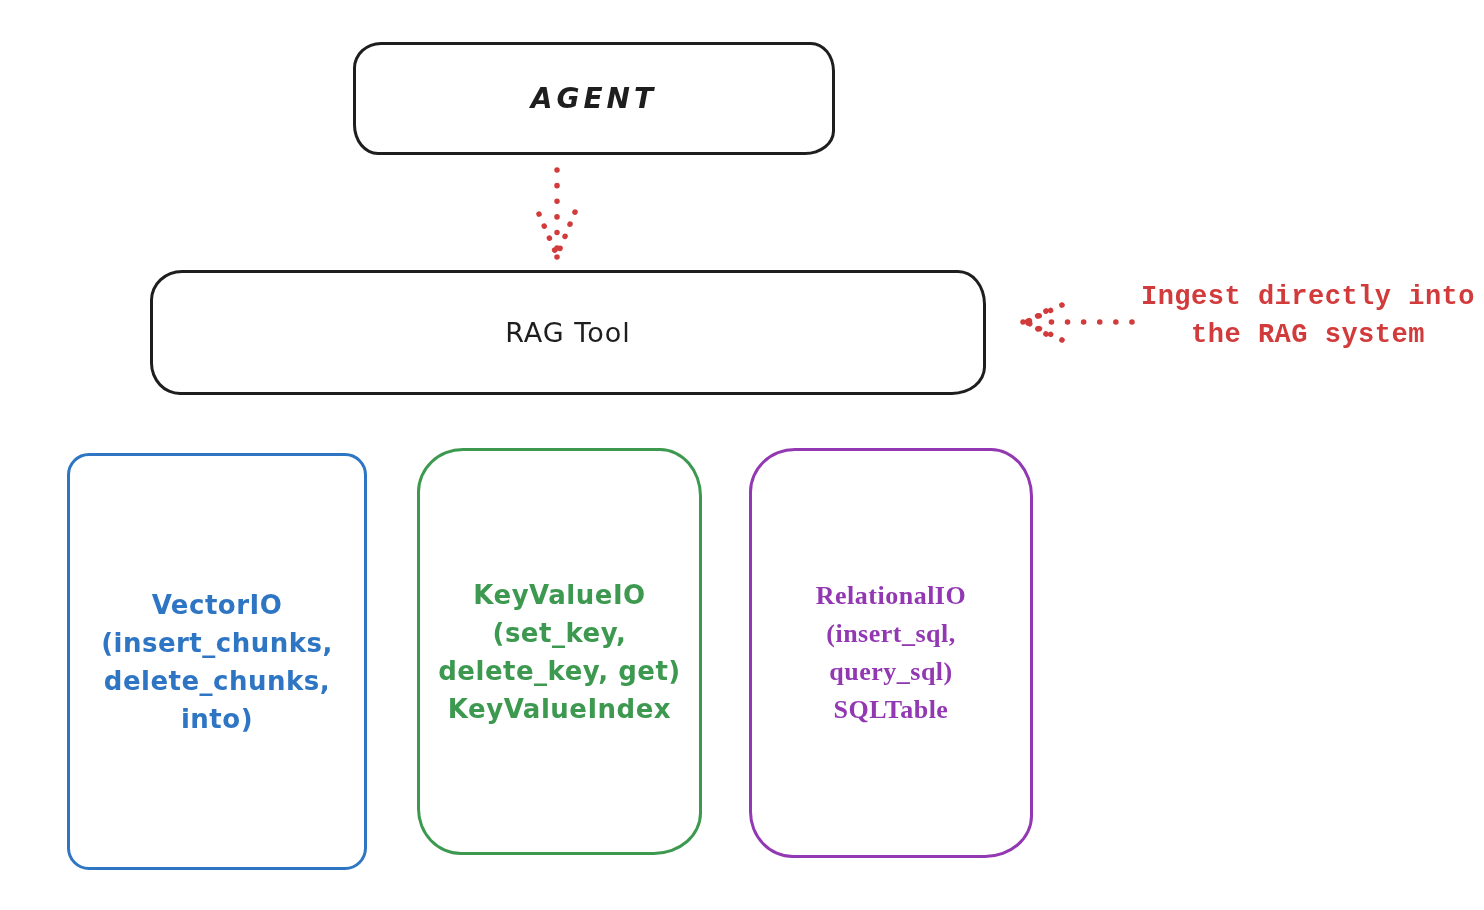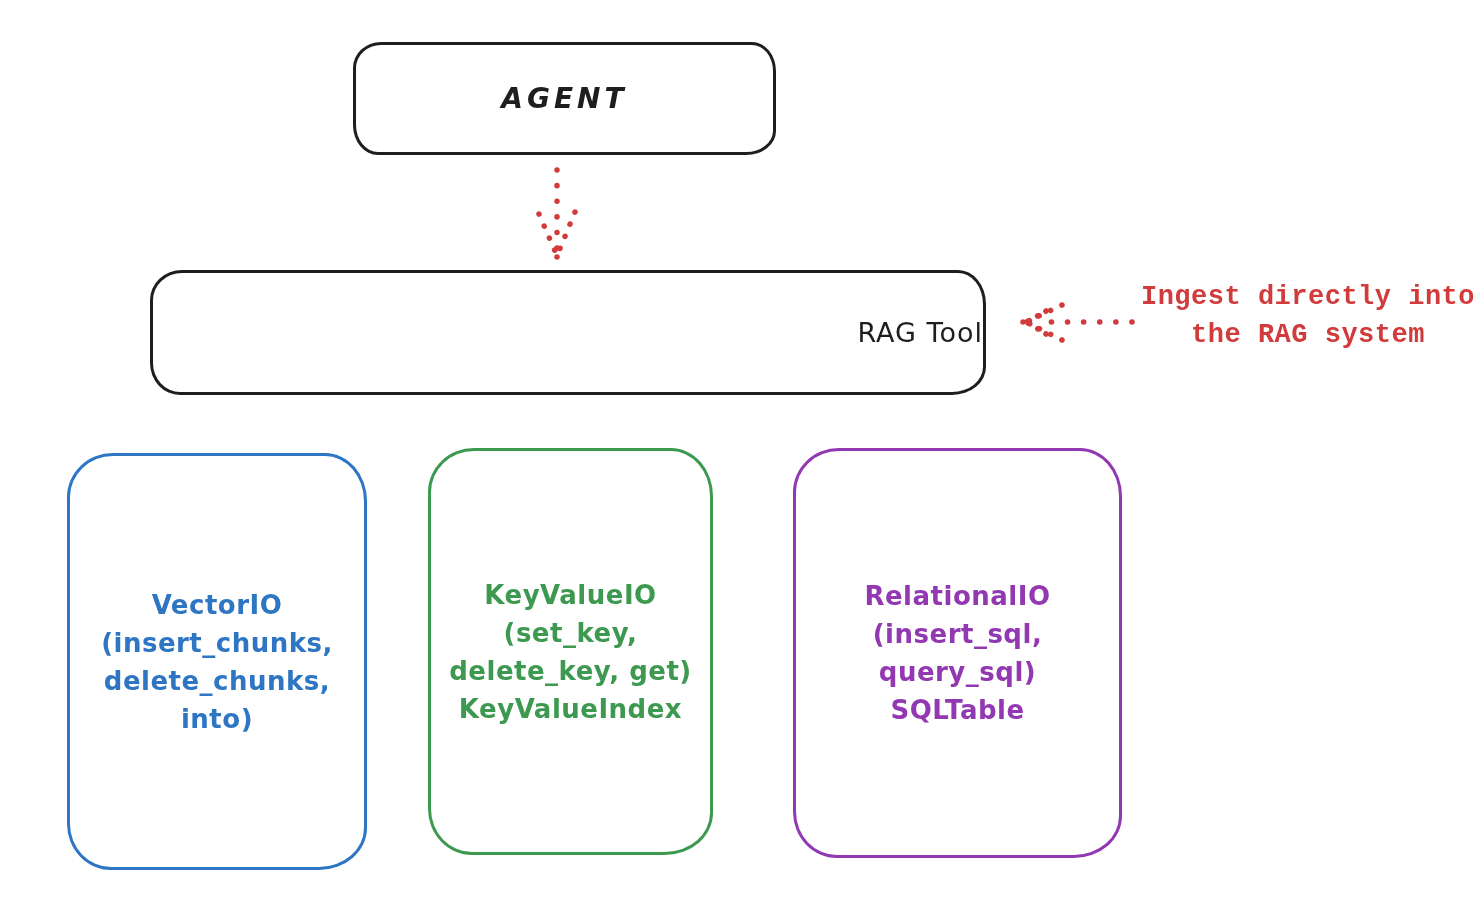--- a/index.html
+++ b/index.html
@@ -13,34 +13,33 @@
   }
   .sketch-box {
     position: absolute;
     box-sizing: border-box;
     background: #ffffff;
     display: flex;
     align-items: center;
     justify-content: center;
   }
   .agent-box {
-    left: 353px; top: 42px; width: 423px; height: 113px;
+    left: 353px; top: 42px; width: 482px; height: 113px;
     border: 3.5px solid #1e1e1e;
     border-radius: 28px 24px 30px 25px / 26px 29px 24px 30px;
     align-items: center;
   }
   .agent-label {
     font-size: 28px; font-weight: 600; font-style: italic;
     letter-spacing: 4px; color: #1e1e1e;
   }
   .rag-box {
     left: 150px; top: 270px; width: 836px; height: 125px;
     border: 3.5px solid #1e1e1e;
     border-radius: 32px 28px 34px 30px / 30px 34px 28px 32px;
-    justify-content: flex-end;
   }
   .rag-label {
     font-size: 27px; font-weight: 500; color: #1e1e1e; letter-spacing: 1px;
   }
   .arrows-layer {
     position: absolute; left: 0; top: 0; width: 1484px; height: 910px;
     pointer-events: none;
   }
   .annotation {
     position: absolute; left: 1138px; top: 278px; width: 340px;
@@ -58,22 +57,22 @@
     align-items: center;
     justify-content: center;
     text-align: center;
     font-size: 26px;
     line-height: 38px;
     font-weight: 600;
     letter-spacing: 0.5px;
     border-radius: 46px 42px 48px 44px / 44px 48px 42px 46px;
   }
   .io-box-vector     { left: 67px;  top: 453px; width: 300px; height: 417px; }
-  .io-box-keyvalue   { left: 428px; top: 448px; width: 285px; height: 407px; }
-  .io-box-relational { left: 793px; top: 448px; width: 329px; height: 410px; }
+  .io-box-keyvalue   { left: 417px; top: 448px; width: 285px; height: 407px; }
+  .io-box-relational { left: 749px; top: 448px; width: 284px; height: 410px; font-family: Liberation Serif, serif; }
   .io-index-label { }
 </style>
 </head>
 <body>
 
 <div class="canvas">
 
   <div class="sketch-box agent-box">
     <span class="agent-label">AGENT</span>
   </div>
@@ -99,21 +98,21 @@
       <path d="M1046 334 L1027 322" stroke-dasharray="0.1 9.5"></path>
       <path d="M1023 322 l0.01 0"></path>
     </g>
   </svg>
 
   <div class="annotation" style="color: rgb(210, 59, 59); font-family: Liberation Mono, monospace;">
     <div>Ingest directly into</div>
     <div>the RAG system</div>
   </div>
 
-  <div class="io-box io-box-vector" style="color: rgb(46, 117, 195);">
+  <div class="io-box io-box-vector" style="color: rgb(46, 117, 195); border-radius: 22px;">
     <div>VectorIO</div>
     <div>(insert_chunks,</div>
     <div>delete_chunks,</div>
     <div>into)</div>
   </div>
 
   <div class="io-box io-box-keyvalue" style="color: rgb(61, 153, 80);">
     <div>KeyValueIO</div>
     <div>(set_key,</div>
     <div>delete_key, get)</div>

